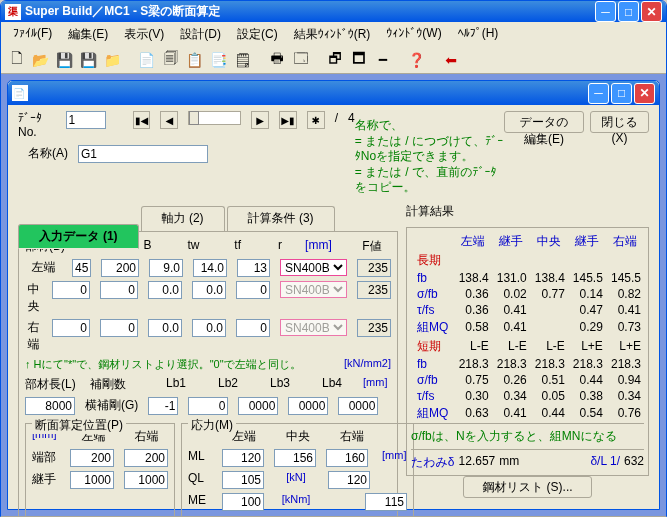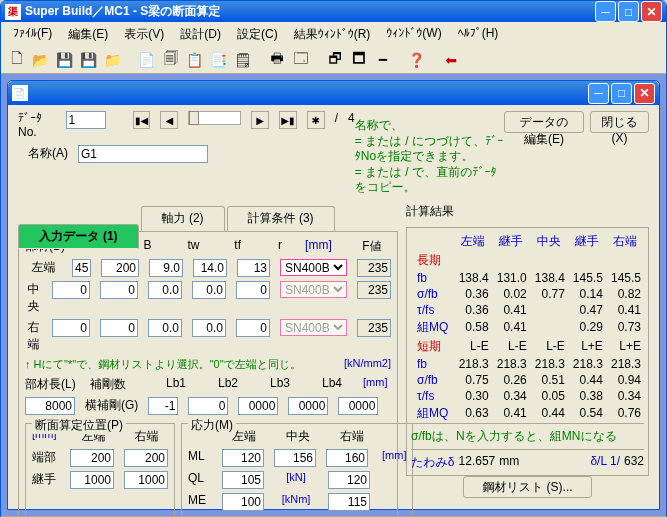--- a/index.html
+++ b/index.html
@@ -251,21 +251,21 @@
                       <div class="row">
                         <span style="width:24px">QL</span>
                         <input type="text" style="width: 42px;" value="105">
                         <span class="blue" style="width:44px;text-align:center;font-size:11px">[kN]</span>
                         <input type="text" style="width: 42px;" value="120">
                       </div>
                       <div class="row">
                         <span style="width:24px">ME</span>
                         <input type="text" style="width: 42px;" value="100">
                         <span class="blue" style="width:44px;text-align:center;font-size:11px">[kNm]</span>
-                        <input type="text" style="width: 42px;" value="115">
+                        <input type="text" style="width: 42px; margin-left: 37px;" value="115">
                       </div>
                     </div>
         </div>
        </div>
       </div>
      </div>
 
      <div class="rightcol">
       <div style="padding:3px 0">計算結果</div>
       <div class="grp" style="padding:4px">

